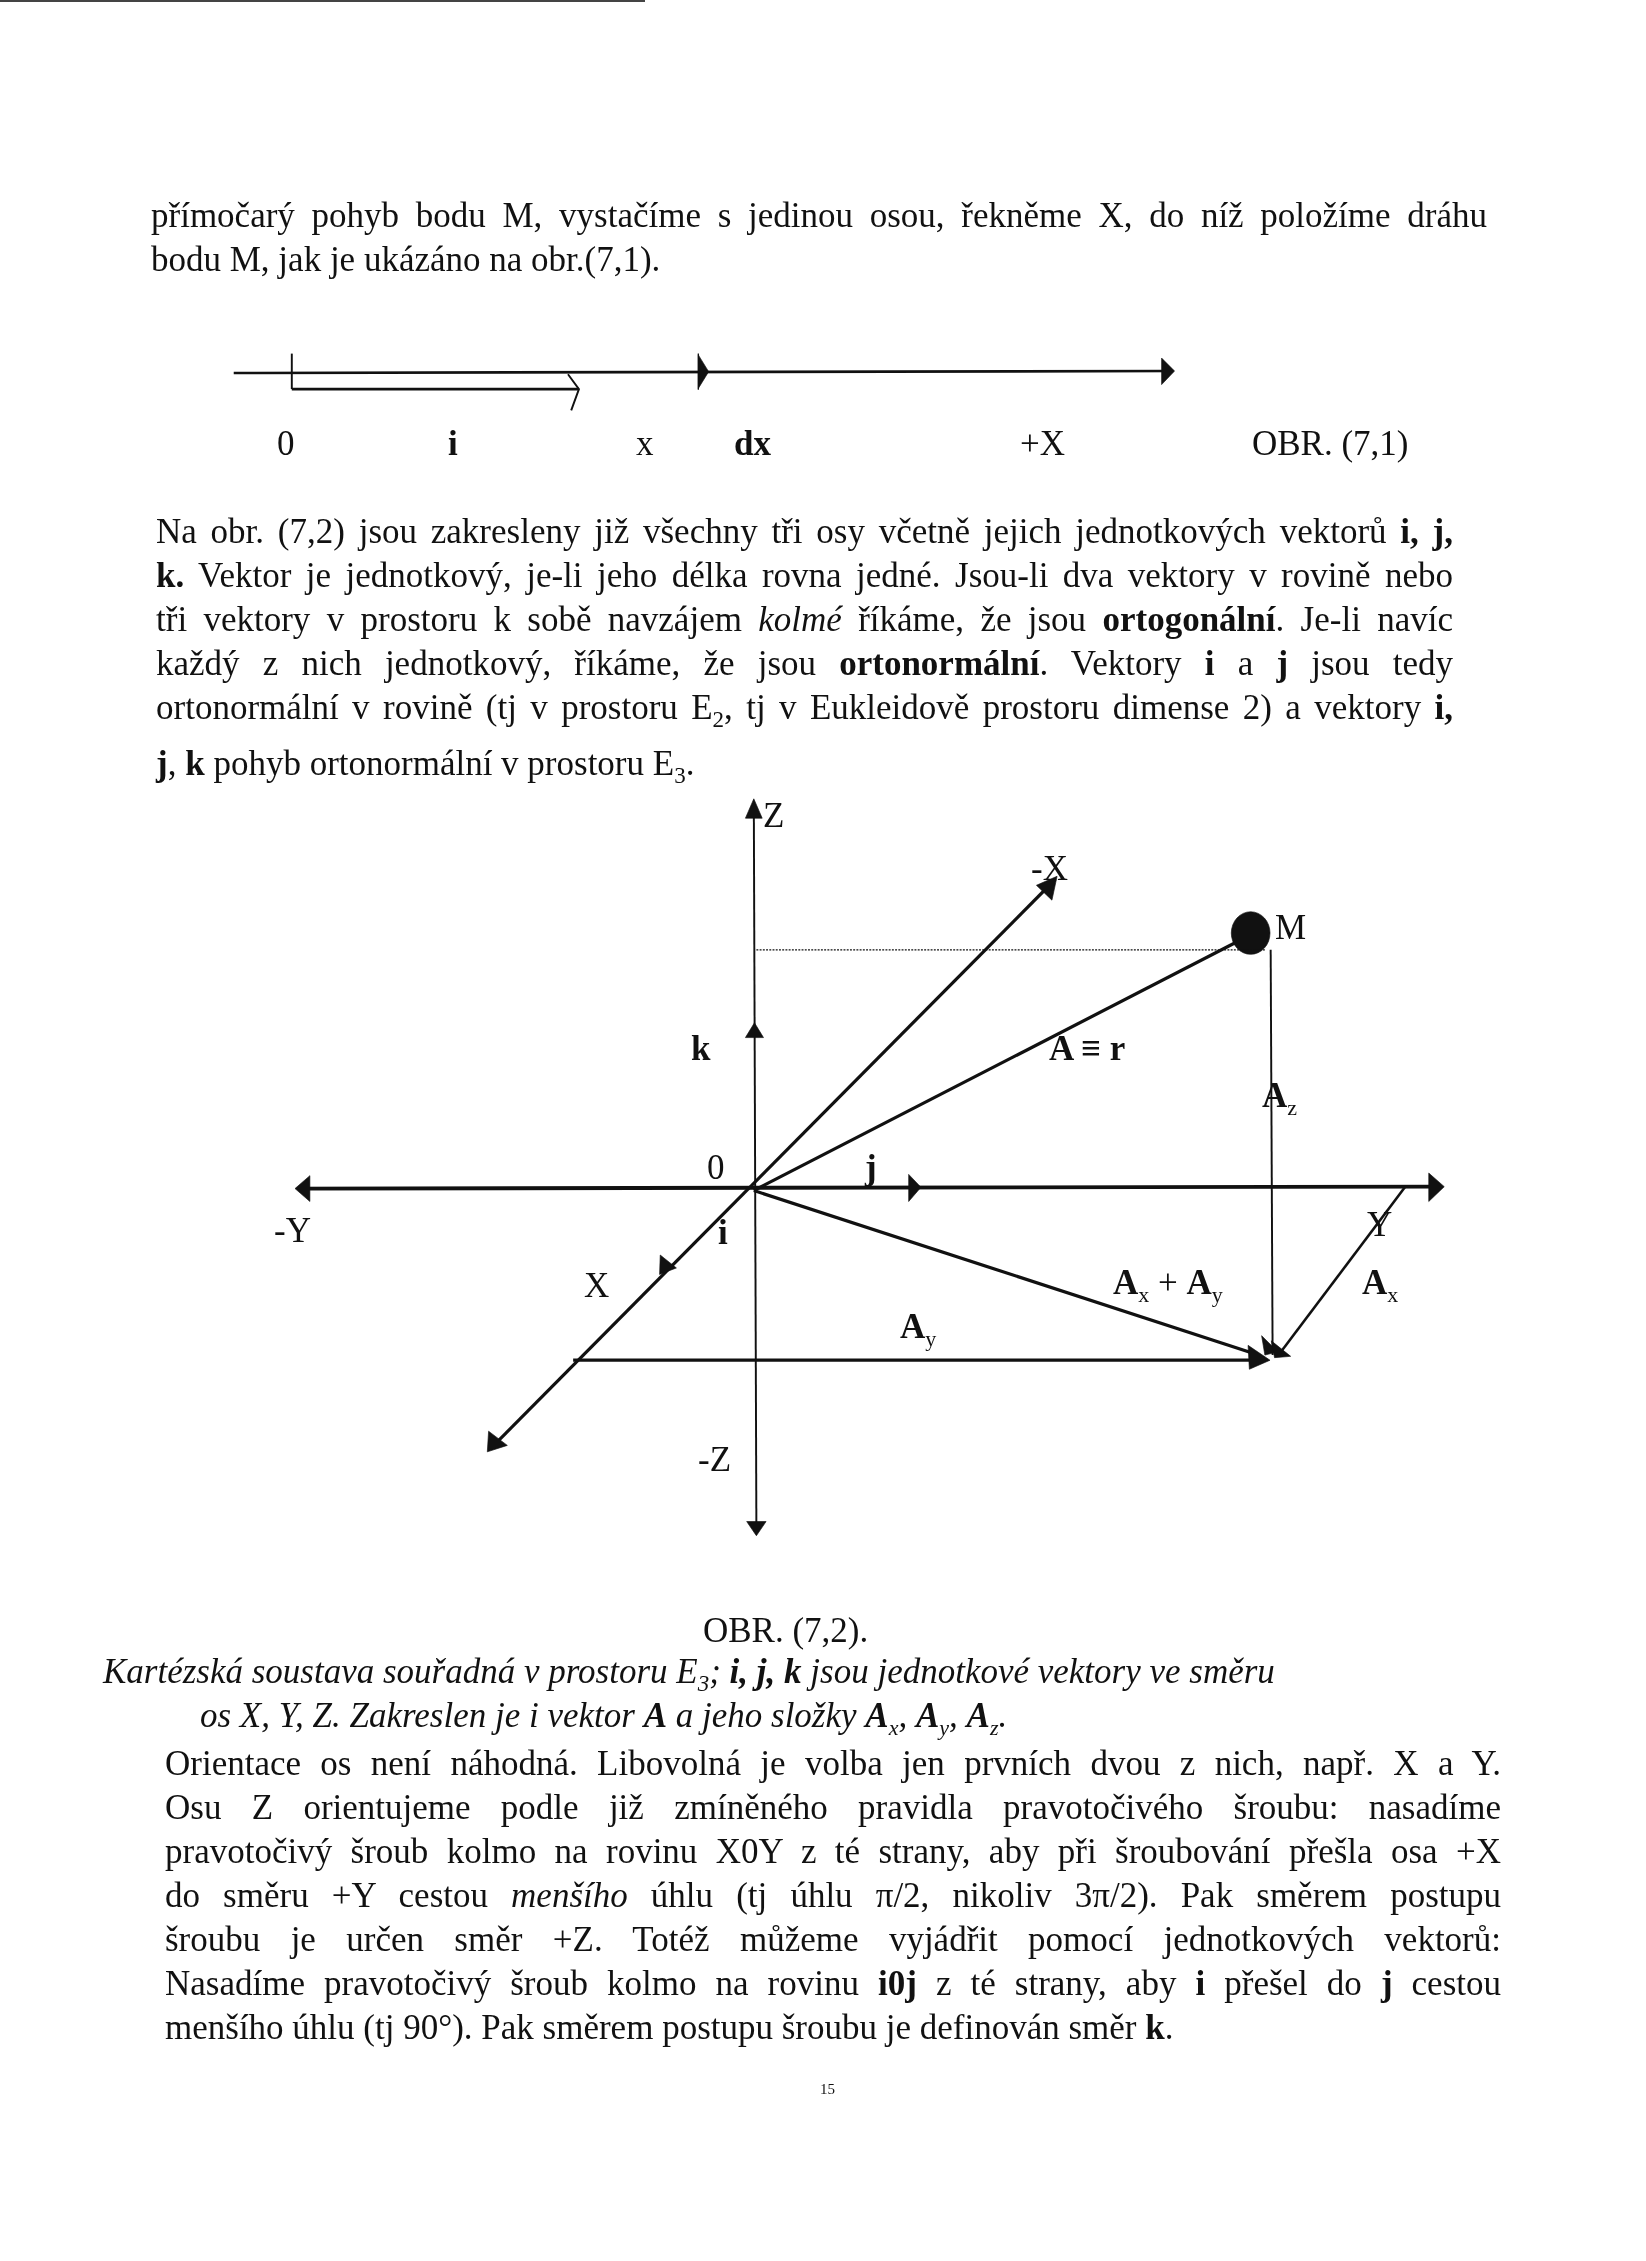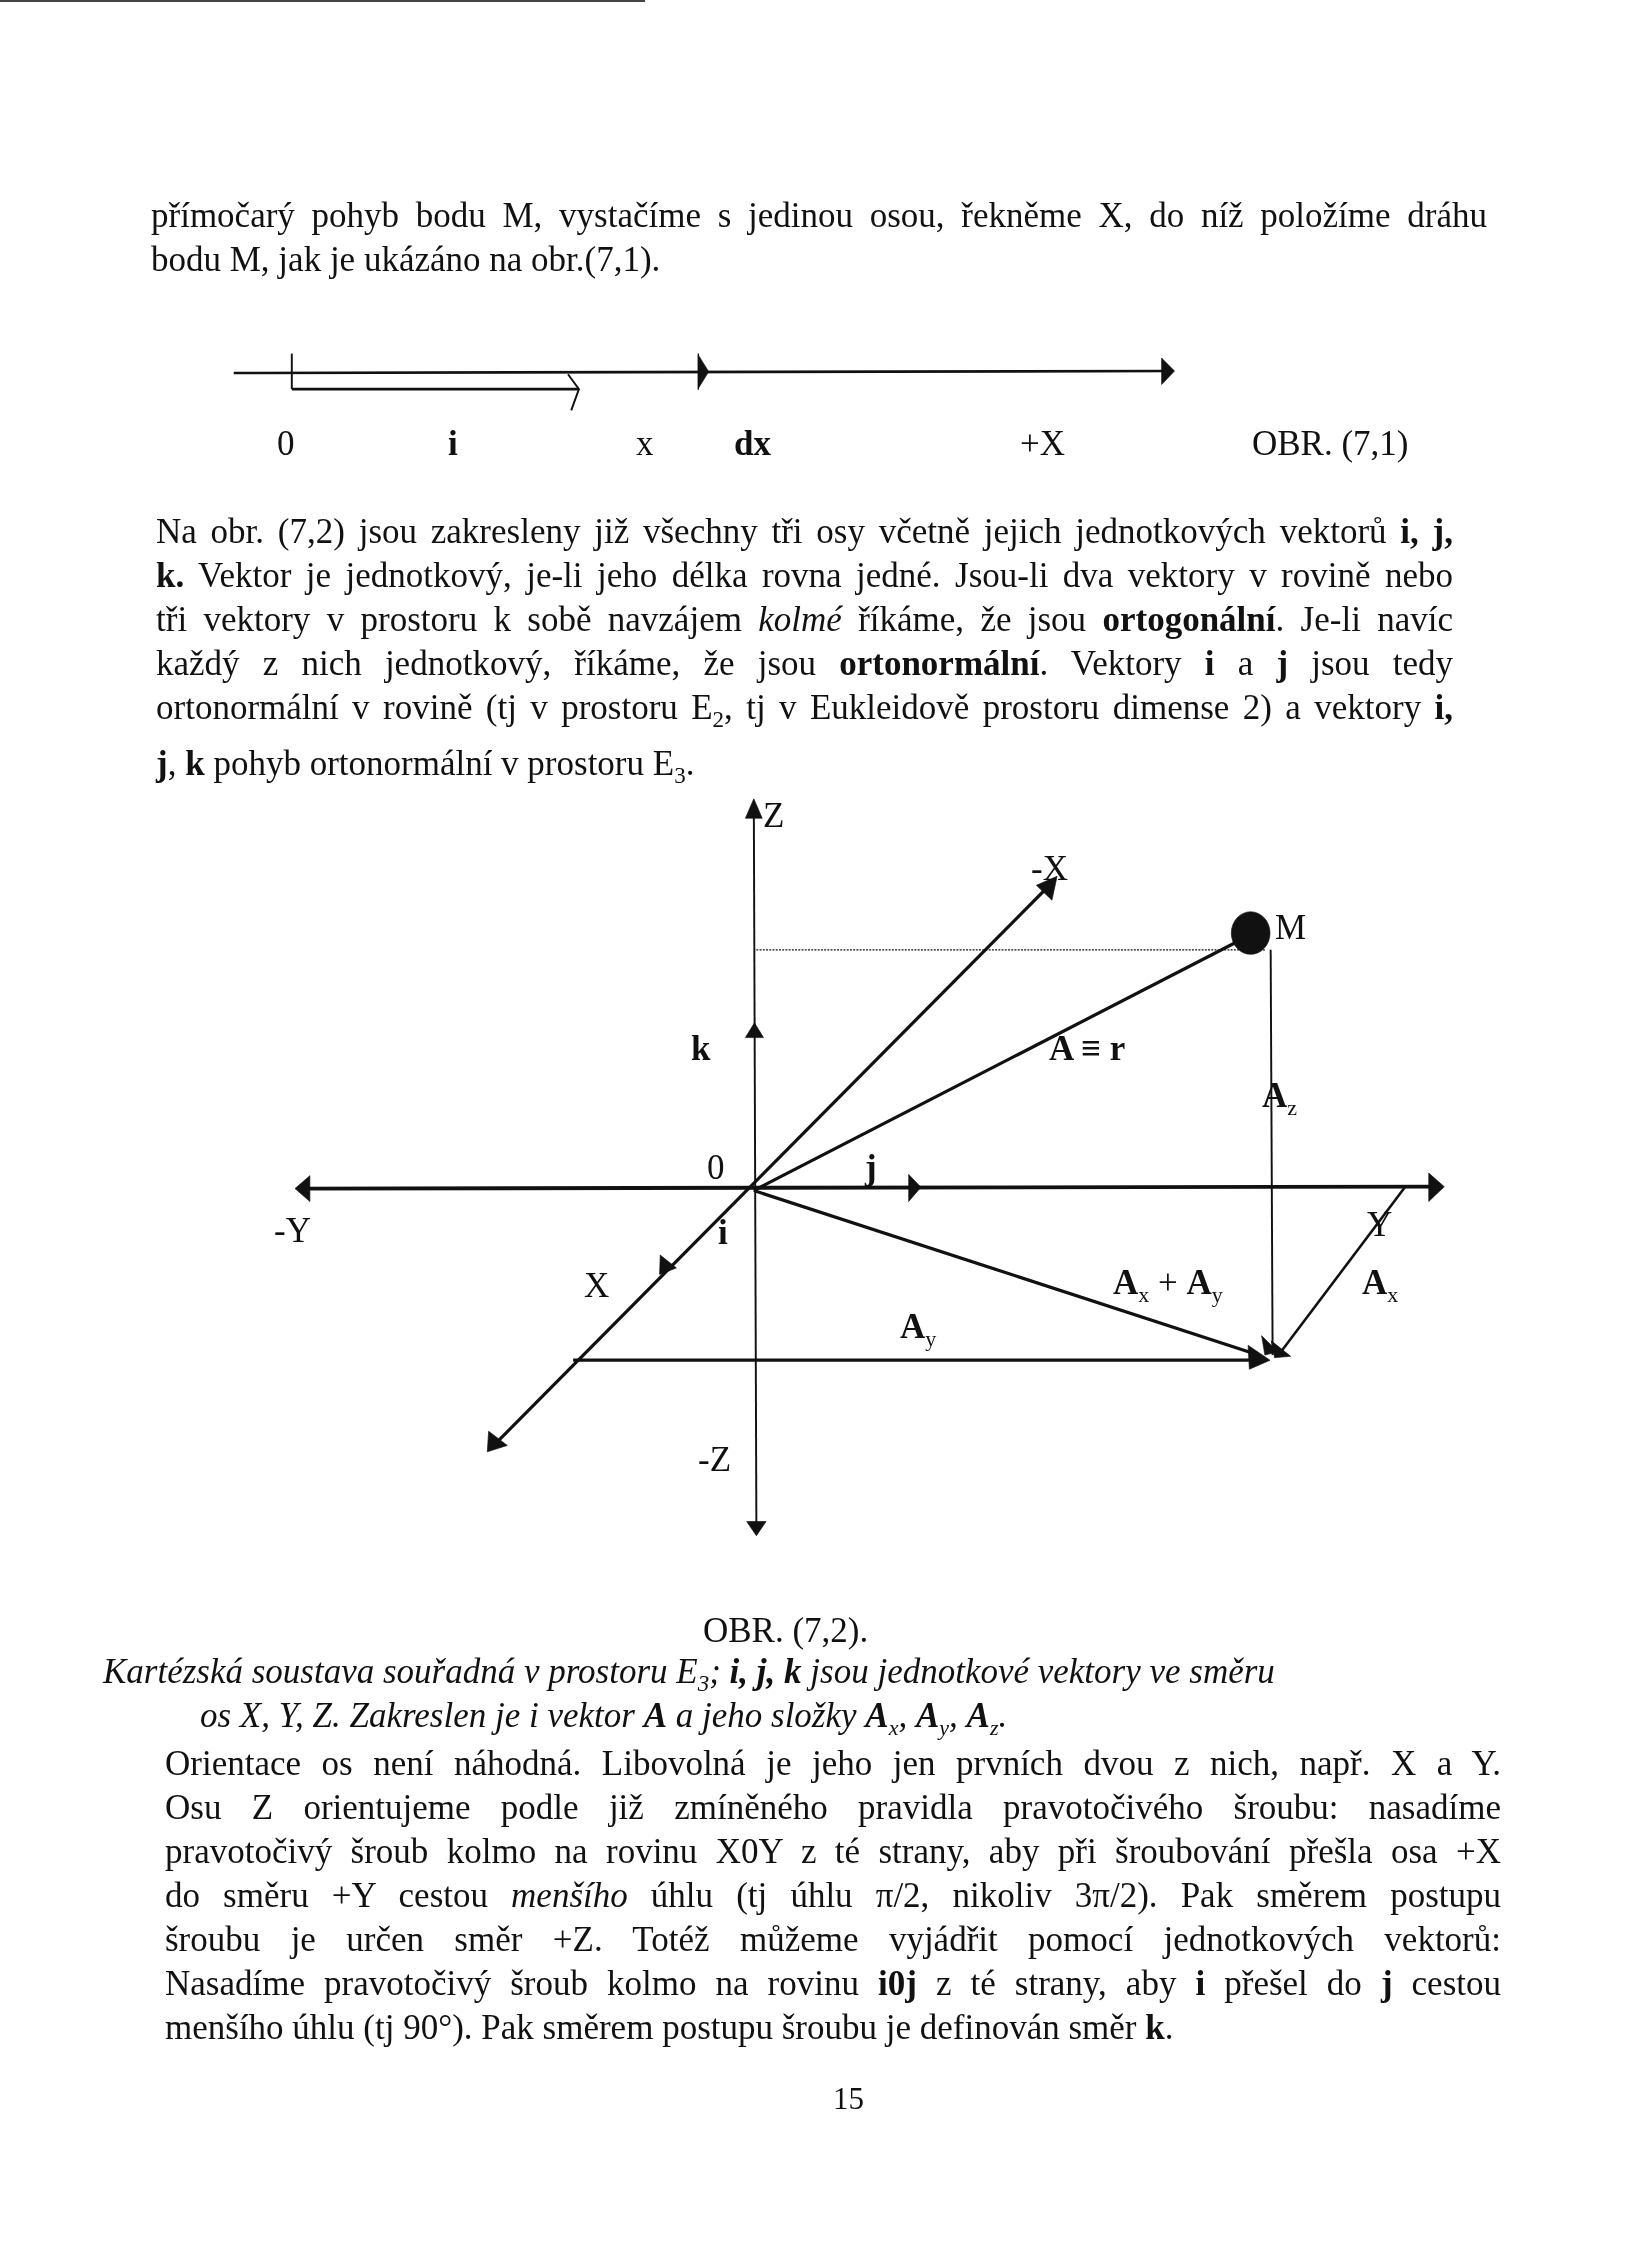--- a/index.html
+++ b/index.html
@@ -10,21 +10,21 @@
   .topline { position: absolute; left: 0; top: 0; width: 645px; height: 1.9px; background: #444; }
   .para { position: absolute; font-size: 35px; line-height: 44px; }
   .para .line { display: block; white-space: nowrap; }
   .justify { text-align: justify; text-align-last: justify; }
   b { font-weight: bold; }
   i { font-style: italic; }
   .lbl { position: absolute; font-size: 35px; line-height: 1; white-space: nowrap; }
   .lbl sub { font-size: 22px; }
   .caption { position: absolute; font-size: 35px; white-space: nowrap; font-style: italic; }
   svg { position: absolute; left: 0; top: 0; }
-  .pnum { position: absolute; font-size: 31px; margin-left: 13px; }
+  .pnum { position: absolute; font-size: 15px; }
 </style>
 </head>
 <body>
 
 <div class="topline"></div>
 
 <div class="para" style="left:151px; top:194px; width:1336px;">
   <span class="line justify">přímočarý pohyb bodu M, vystačíme s jedinou osou, řekněme X, do níž položíme dráhu</span>
   <span class="line">bodu M, jak je ukázáno na obr.(7,1).</span>
 </div>
@@ -116,21 +116,21 @@
 
 <span class="lbl" style="left:703px; top:1613px;">OBR. (7,2).</span>
 <div class="caption" style="left:103px; top:1652px;">
   <span>Kartézská soustava souřadná v prostoru E</span><sub style="font-size:23px;">3</sub><span>; </span><b>i, j, k</b><span>  jsou jednotkové vektory ve směru</span>
 </div>
 <div class="caption" style="left:200px; top:1696px;">
   <span>os X, Y, Z. Zakreslen je i vektor </span><b>A</b><span> a jeho složky </span><b>A</b><sub style="font-size:22px;">x</sub><span>, </span><b>A</b><sub style="font-size:22px;">y</sub><span>, </span><b>A</b><sub style="font-size:22px;">z</sub><span>.</span>
 </div>
 
 <div class="para" style="left:165px; top:1742px; width:1336px;">
-  <span class="line justify">Orientace os není náhodná. Libovolná je jeho jen prvních dvou z nich, např. X a Y.</span>
+  <span class="line justify">Orientace os není náhodná. Libovolná je volba jen prvních dvou z nich, např. X a Y.</span>
   <span class="line justify">Osu Z orientujeme podle již zmíněného pravidla pravotočivého šroubu: nasadíme</span>
   <span class="line justify">pravotočivý šroub kolmo na rovinu X0Y z té strany, aby při šroubování přešla osa +X</span>
   <span class="line justify"><span>do směru +Y cestou </span><i>menšího</i><span> úhlu (tj úhlu π/2, nikoliv 3π/2). Pak směrem postupu</span></span>
   <span class="line justify">šroubu je určen směr +Z. Totéž můžeme vyjádřit pomocí jednotkových vektorů:</span>
   <span class="line justify"><span>Nasadíme pravotočivý šroub kolmo na rovinu </span><b>i0j</b><span> z té strany, aby </span><b>i</b><span> přešel do </span><b>j</b><span> cestou</span></span>
   <span class="line"><span>menšího úhlu (tj 90°). Pak směrem postupu šroubu je definován směr </span><b>k</b><span>.</span></span>
 </div>
 
 <span class="pnum" style="left:820px; top:2081px;">15</span>
 

